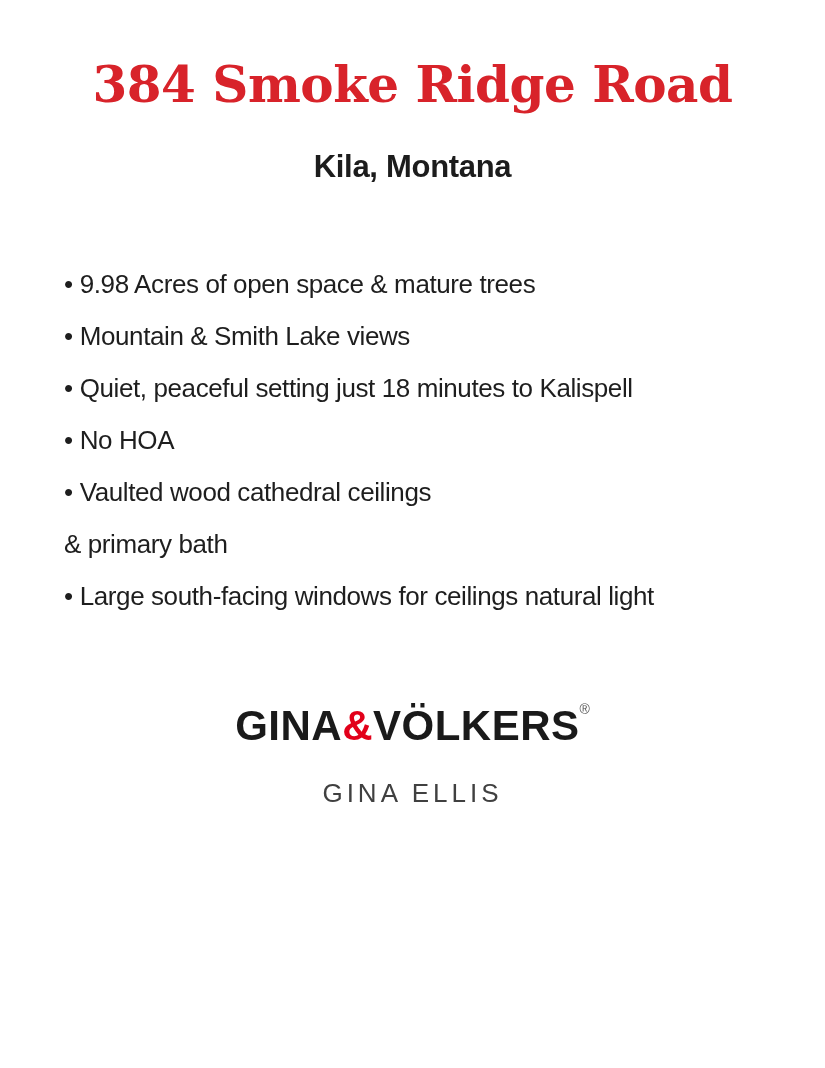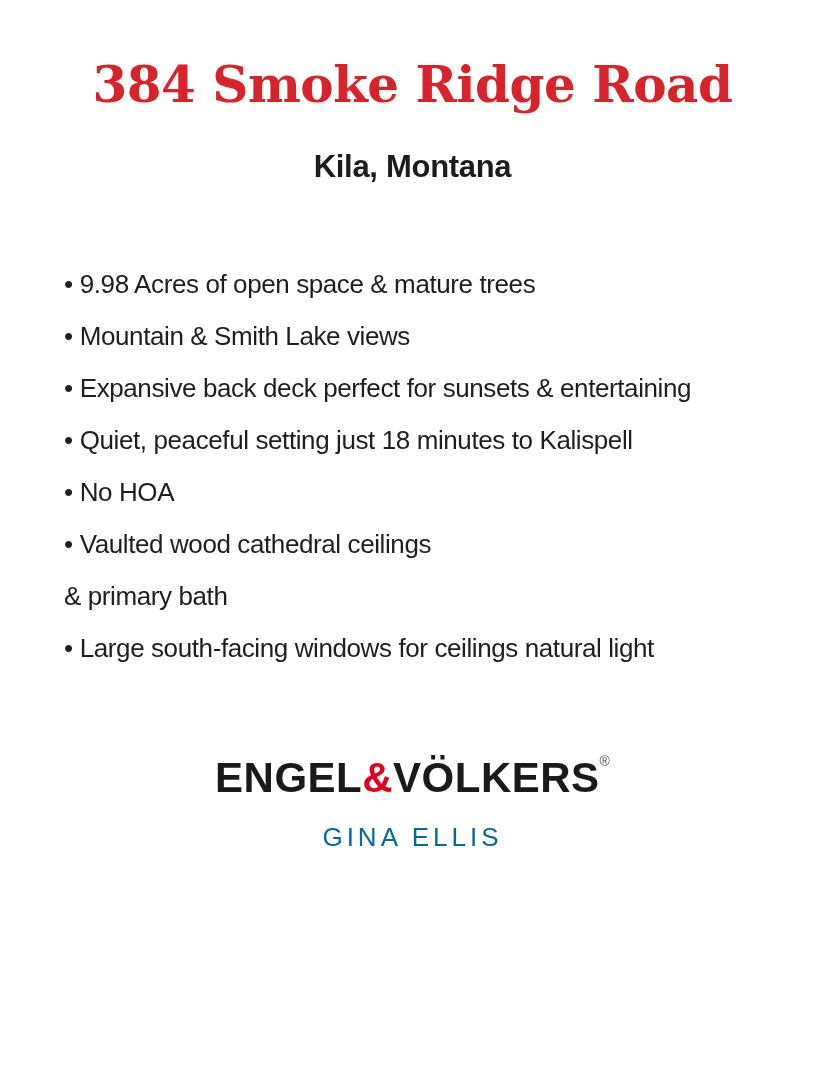--- a/index.html
+++ b/index.html
@@ -62,45 +62,44 @@
   }
   .brand .amp { color: #e2001a; }
   .brand .registered {
     font-size: 14px;
     font-weight: 400;
     vertical-align: 26px;
     color: #555555;
     letter-spacing: 0;
   }
   .agent {
-    margin-top: 16px;
+    margin-top: 24px;
     text-align: center;
     font-size: 26px;
     line-height: 32px;
     font-weight: 400;
-    color: #0369a1;
+    color: #404040;
     letter-spacing: 4px;
   }
 </style>
 </head>
 <body>
 
 <div class="flyer">
 
   <h1 class="page-title">384 Smoke Ridge Road</h1>
   <h2 class="page-subtitle">Kila, Montana</h2>
 
   <div class="features">
     <div class="feature-line"><span class="bullet">•</span><span>9.98 Acres of open space &amp; mature trees</span></div>
     <div class="feature-line"><span class="bullet">•</span><span>Mountain &amp; Smith Lake views</span></div>
-    <div class="feature-line"><span class="bullet">•</span><span>Expansive back deck perfect for sunsets &amp; entertaining</span></div>
     <div class="feature-line"><span class="bullet">•</span><span>Quiet, peaceful setting just 18 minutes to Kalispell</span></div>
     <div class="feature-line"><span class="bullet">•</span><span>No HOA</span></div>
     <div class="feature-line"><span class="bullet">•</span><span>Vaulted wood cathedral ceilings</span></div>
     <div class="feature-line"><span>&amp; primary bath</span></div>
     <div class="feature-line"><span class="bullet">•</span><span>Large south-facing windows for ceilings natural light</span></div>
   </div>
 
-  <div class="brand"><span>ENGEL</span><span class="amp">&amp;</span><span>VÖLKERS</span><span class="registered">®</span></div>
+  <div class="brand"><span>GINA</span><span class="amp">&amp;</span><span>VÖLKERS</span><span class="registered">®</span></div>
 
   <div class="agent">GINA ELLIS</div>
 
 </div>
 
 </body></html>

